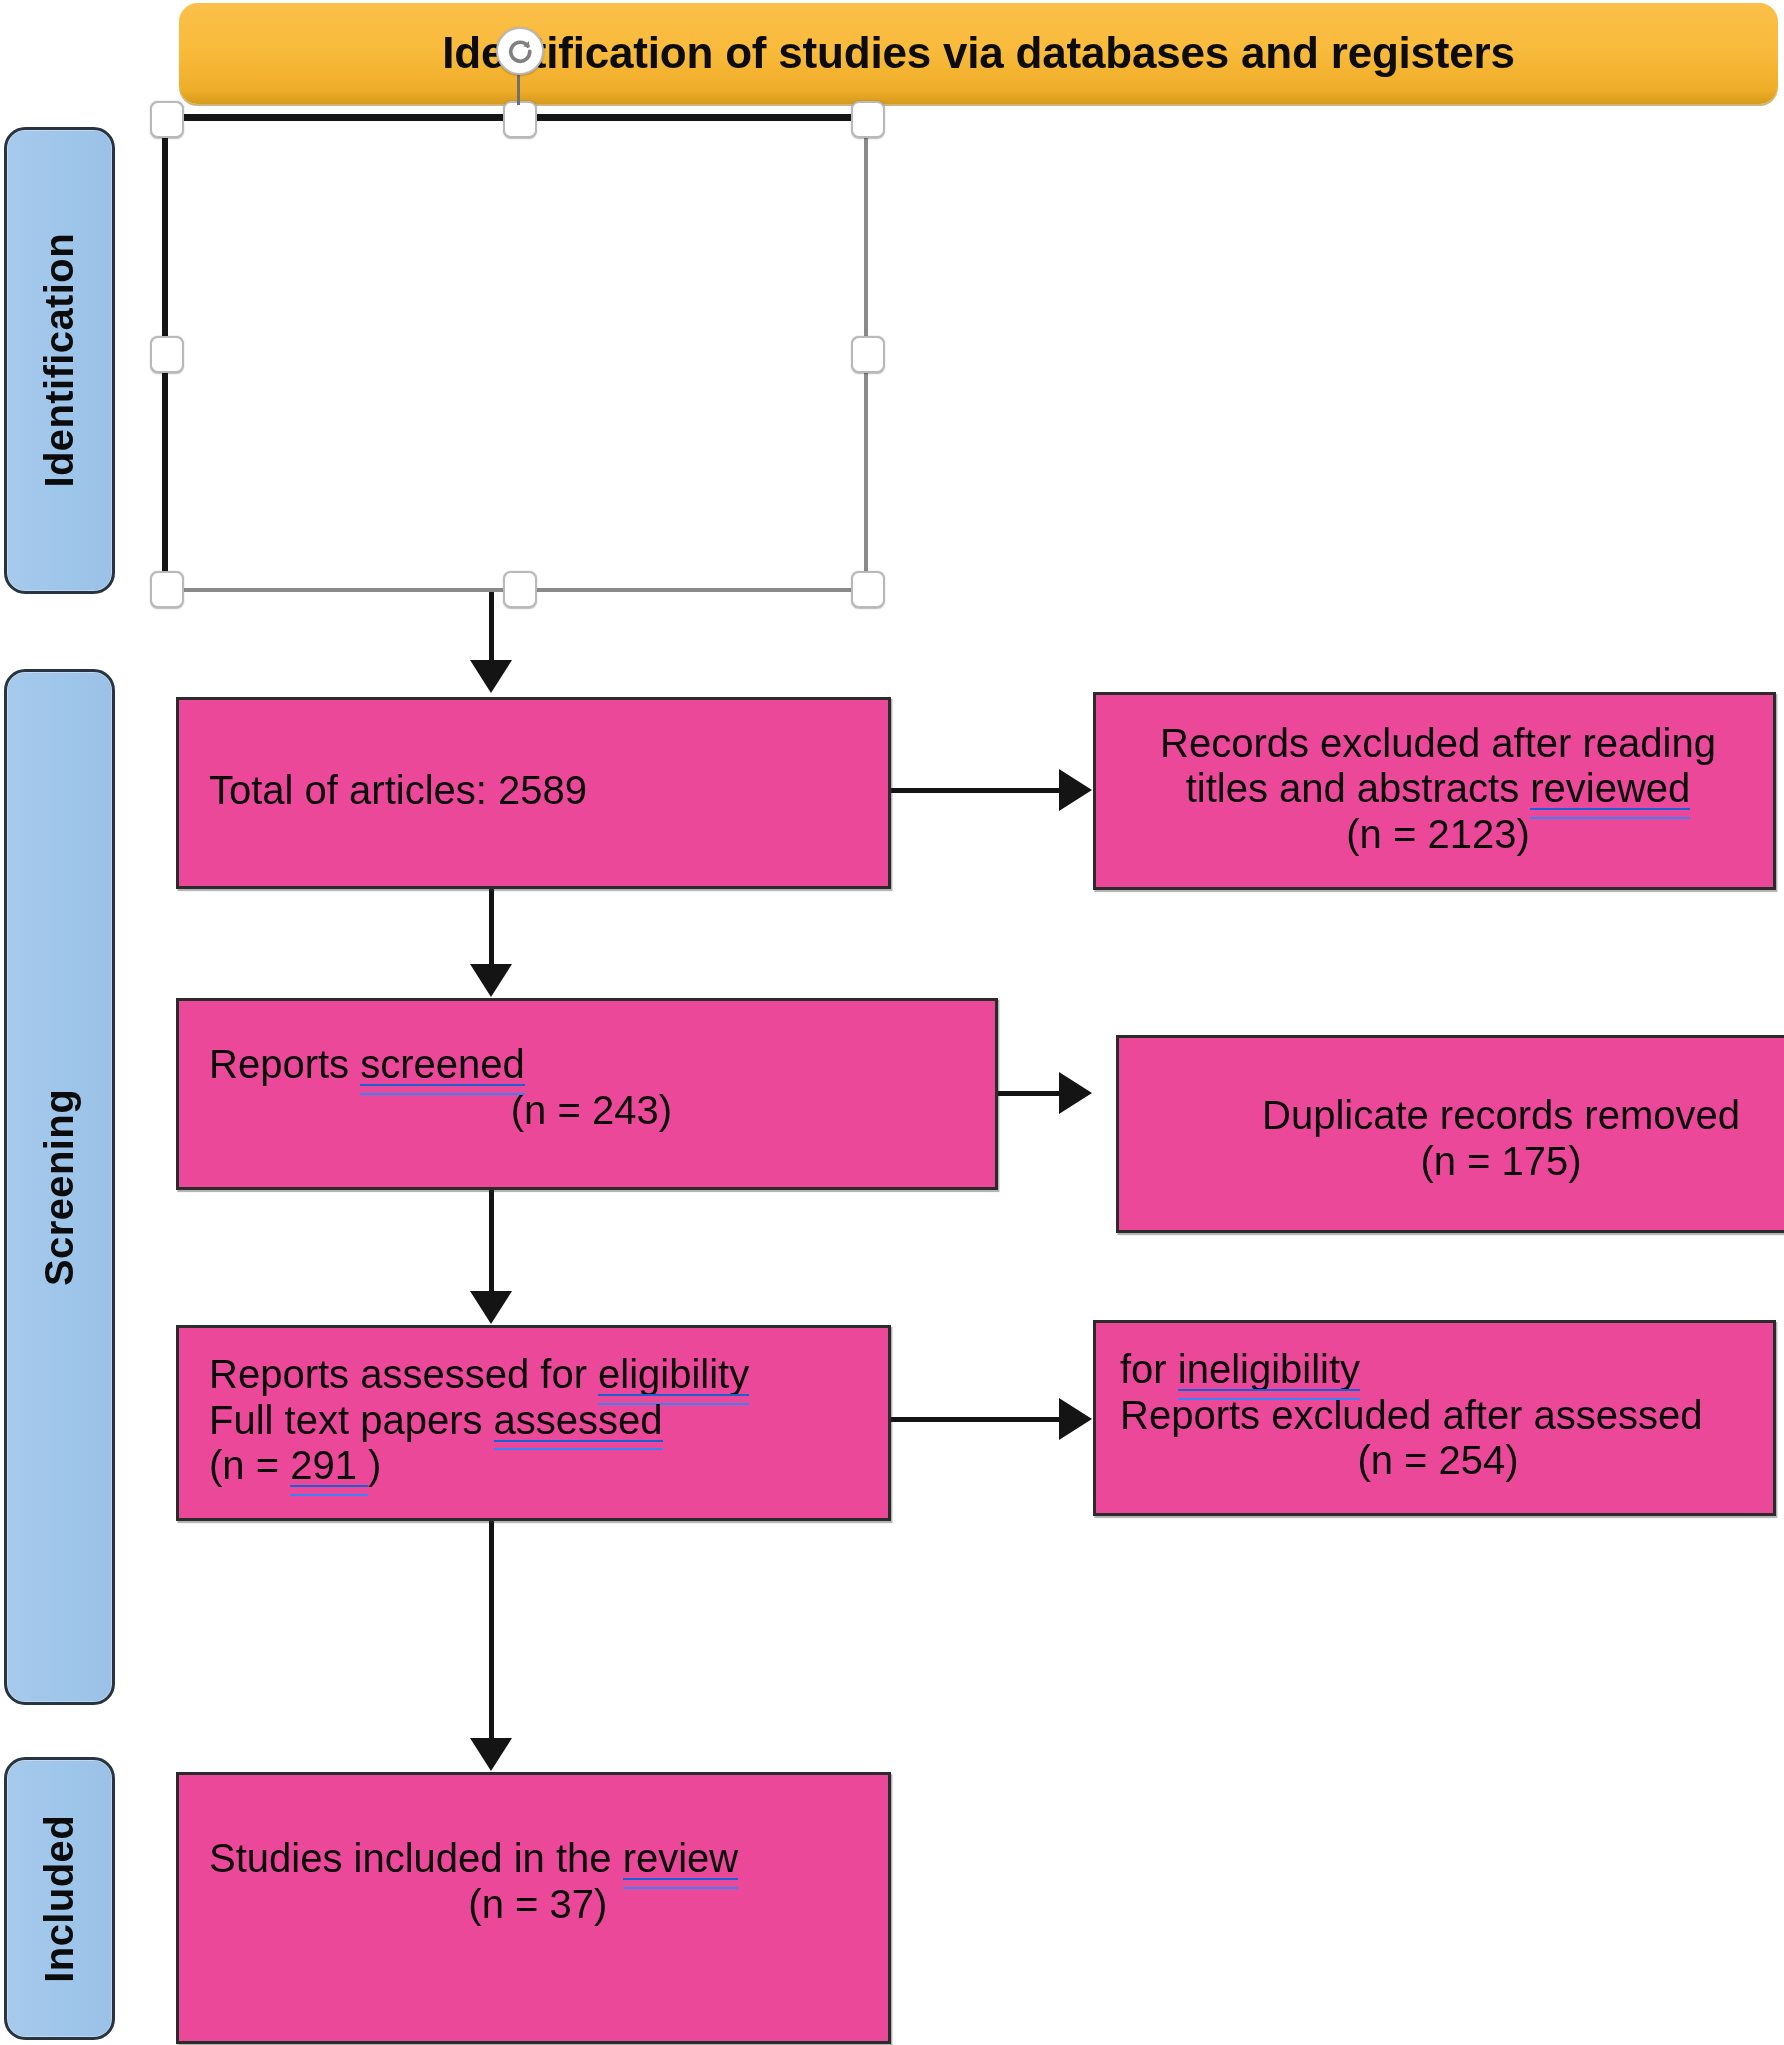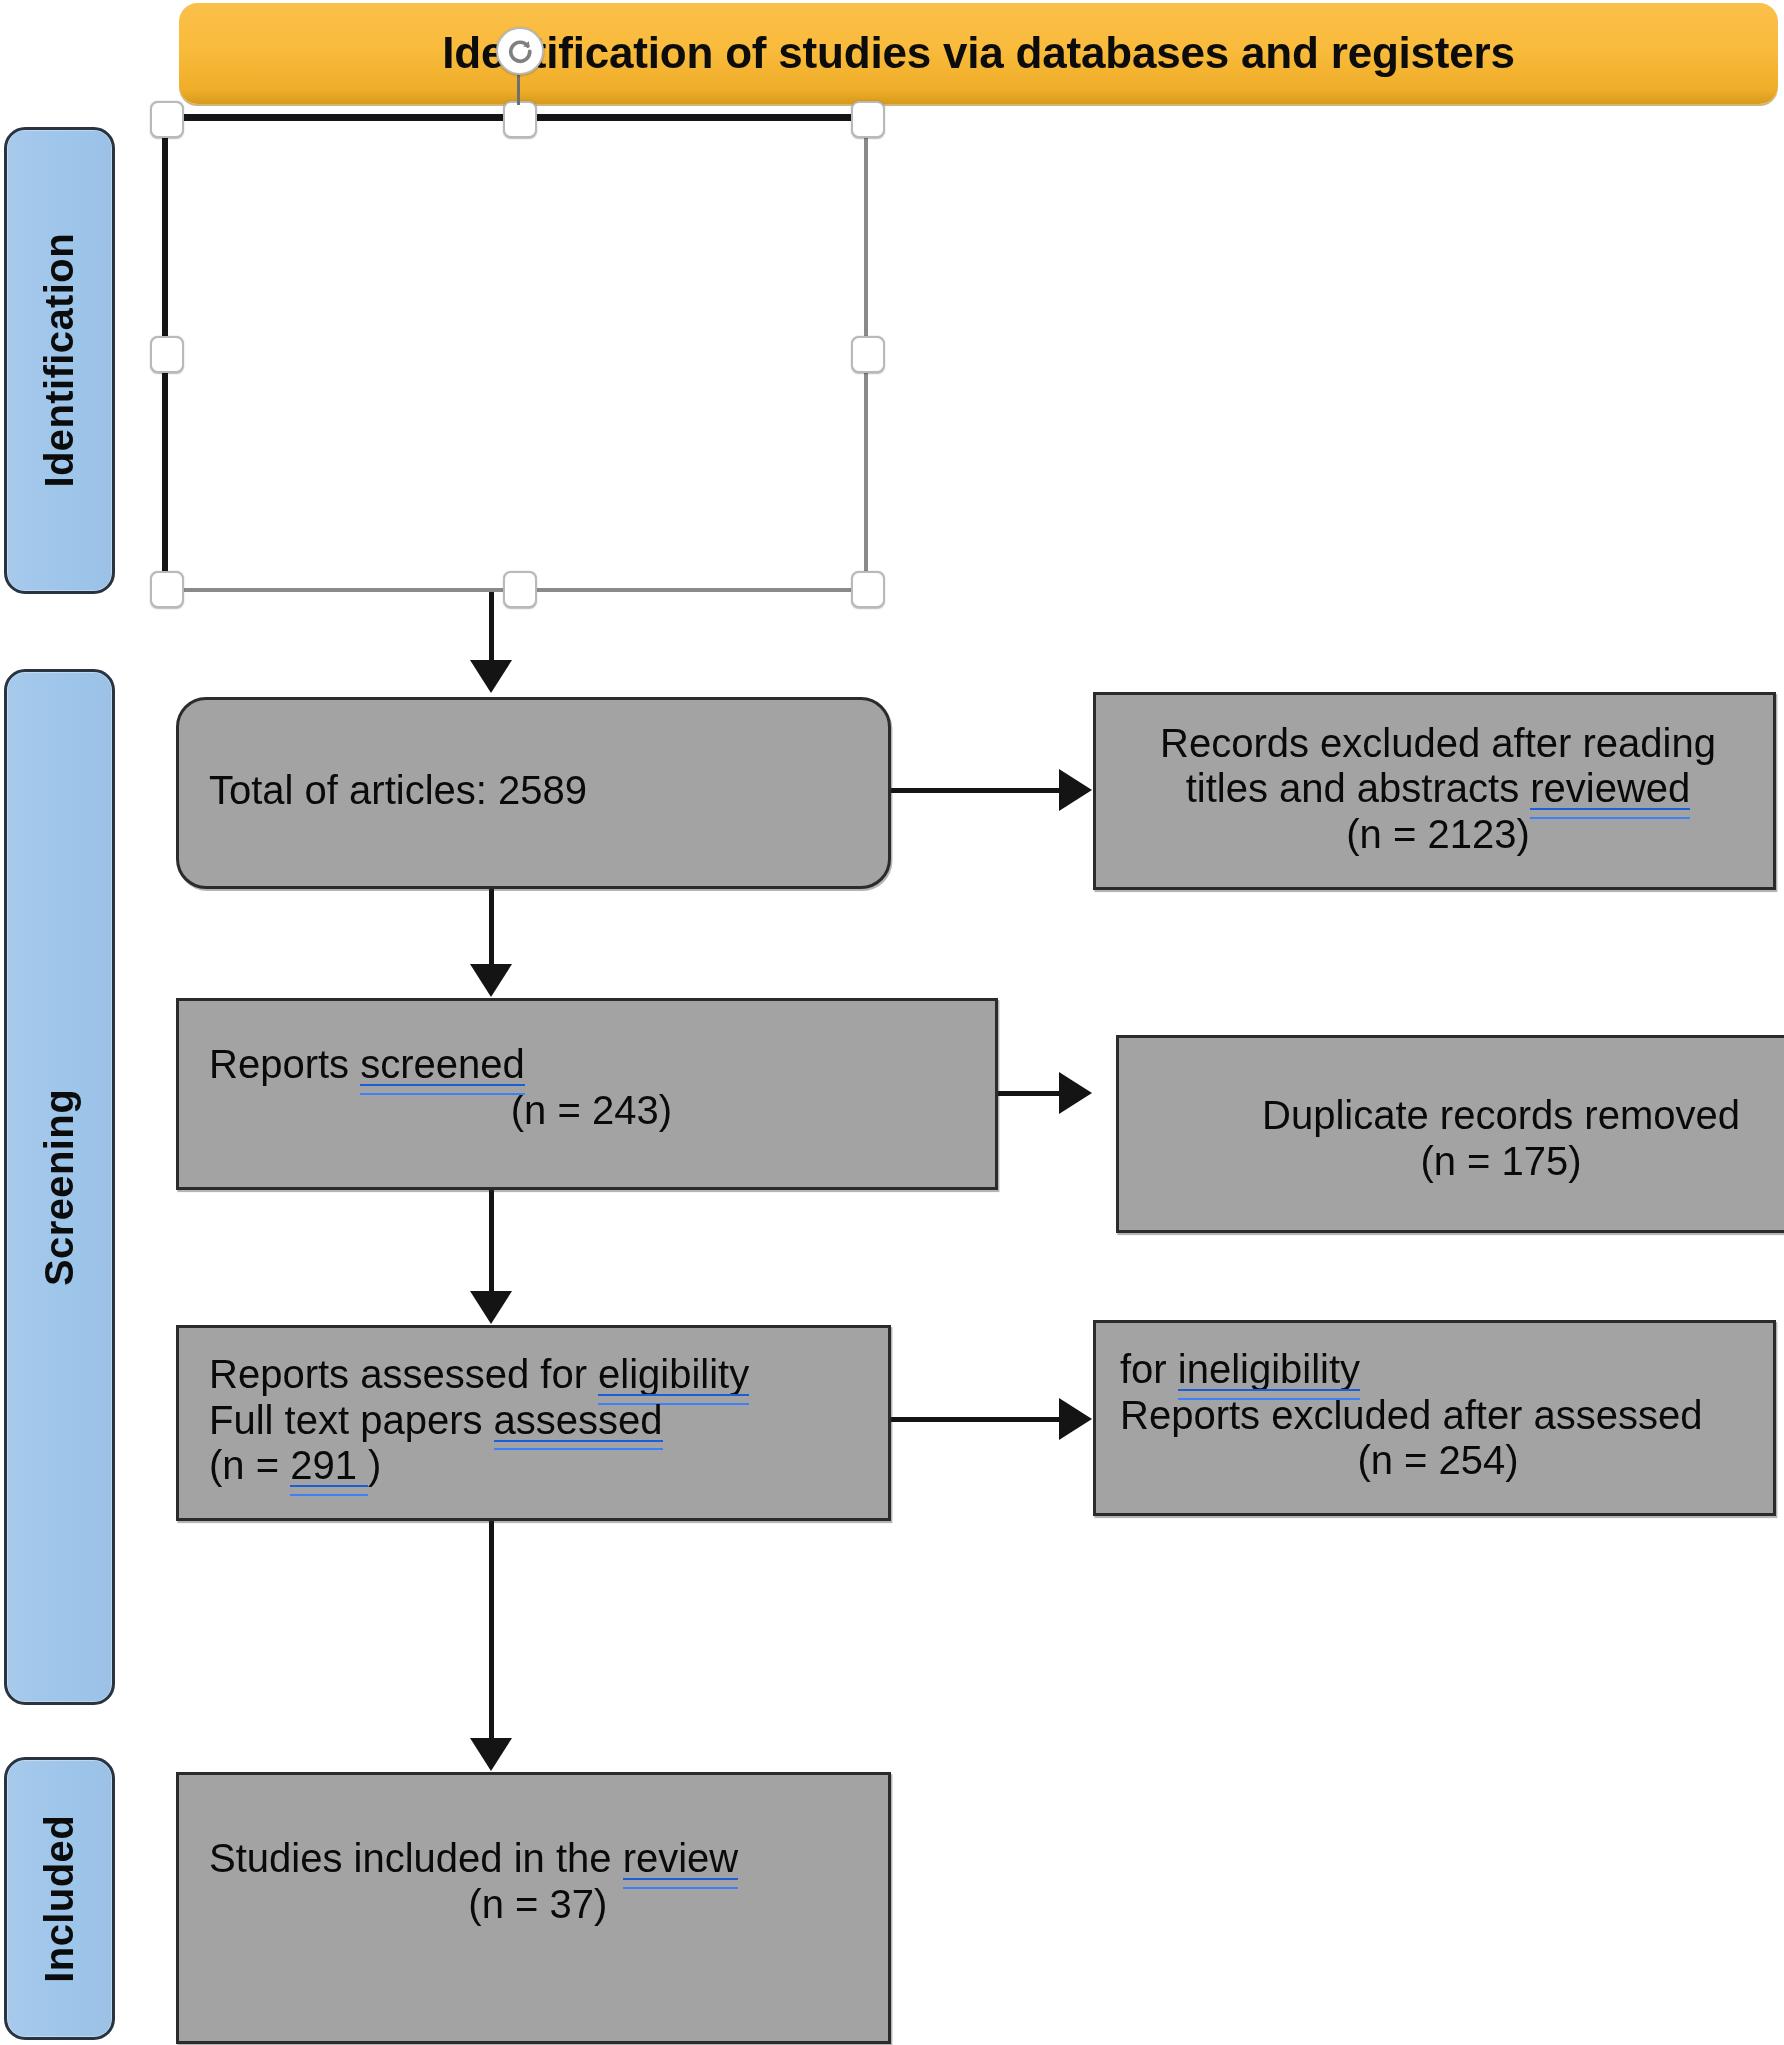--- a/index.html
+++ b/index.html
@@ -35,21 +35,21 @@
     font-size:40px;font-weight:bold;color:#0c0c0c;
     writing-mode:vertical-rl;transform:rotate(180deg);
     white-space:nowrap;letter-spacing:0.4px;
   }
   #band-identification{left:4.3px;top:127px;width:105px;height:461px;}
   #band-screening{left:4.3px;top:669px;width:105px;height:1030px;}
   #band-included{left:4.3px;top:1757px;width:105px;height:277px;}
 
   
   .flow-box{
-    position:absolute;background:#a3a3a3;
+    position:absolute;background:#ec4899;
     border:3.6px solid #2b2b2b;
     box-sizing:border-box;
     box-shadow:1.4px 2.1px 0 rgba(40,40,40,.35);
   }
   .flow-box .box-text{
     position:absolute;left:30px;right:21.3px;
     font-size:40px;line-height:1.14;color:#0a0a0a;
   }
   .tline{display:block;white-space:pre-wrap;}
   .tline.center{text-align:center;}
@@ -64,21 +64,21 @@
   #box-identification{left:165px;top:120px;width:706px;height:471px;
     border:none;box-shadow:none;background:#fff;}
   #box-identification .box-text{left:41px;right:14.2px;top:63px;}
   .records-list{margin:0;padding:0 0 0 84px;list-style:none;}
   .records-list li{position:relative;font-size:40px;line-height:1.2;padding:2.1px 0;}
   .records-list li::before{
     content:"";position:absolute;left:-43px;top:23px;width:12px;height:12px;
     background:#0a0a0a;border-radius:50%;
   }
 
-  #box-total{left:176px;top:697px;width:715px;height:192px;border-radius:30px;}
+  #box-total{left:176px;top:697px;width:715px;height:192px;}
   #box-total .box-text{top:68px;}
 
   #box-excluded-titles{left:1093px;top:692px;width:683px;height:198px;}
   #box-excluded-titles .box-text{left:24px;right:17px;top:25.6px;}
 
   #box-screened{left:176px;top:998px;width:822px;height:192px;}
   #box-screened .box-text{top:41px;}
 
   #box-duplicates{left:1116px;top:995px;width:763px;height:198px;margin-top:40px;}
   #box-duplicates .box-text{left:24px;right:17px;top:55px;}

